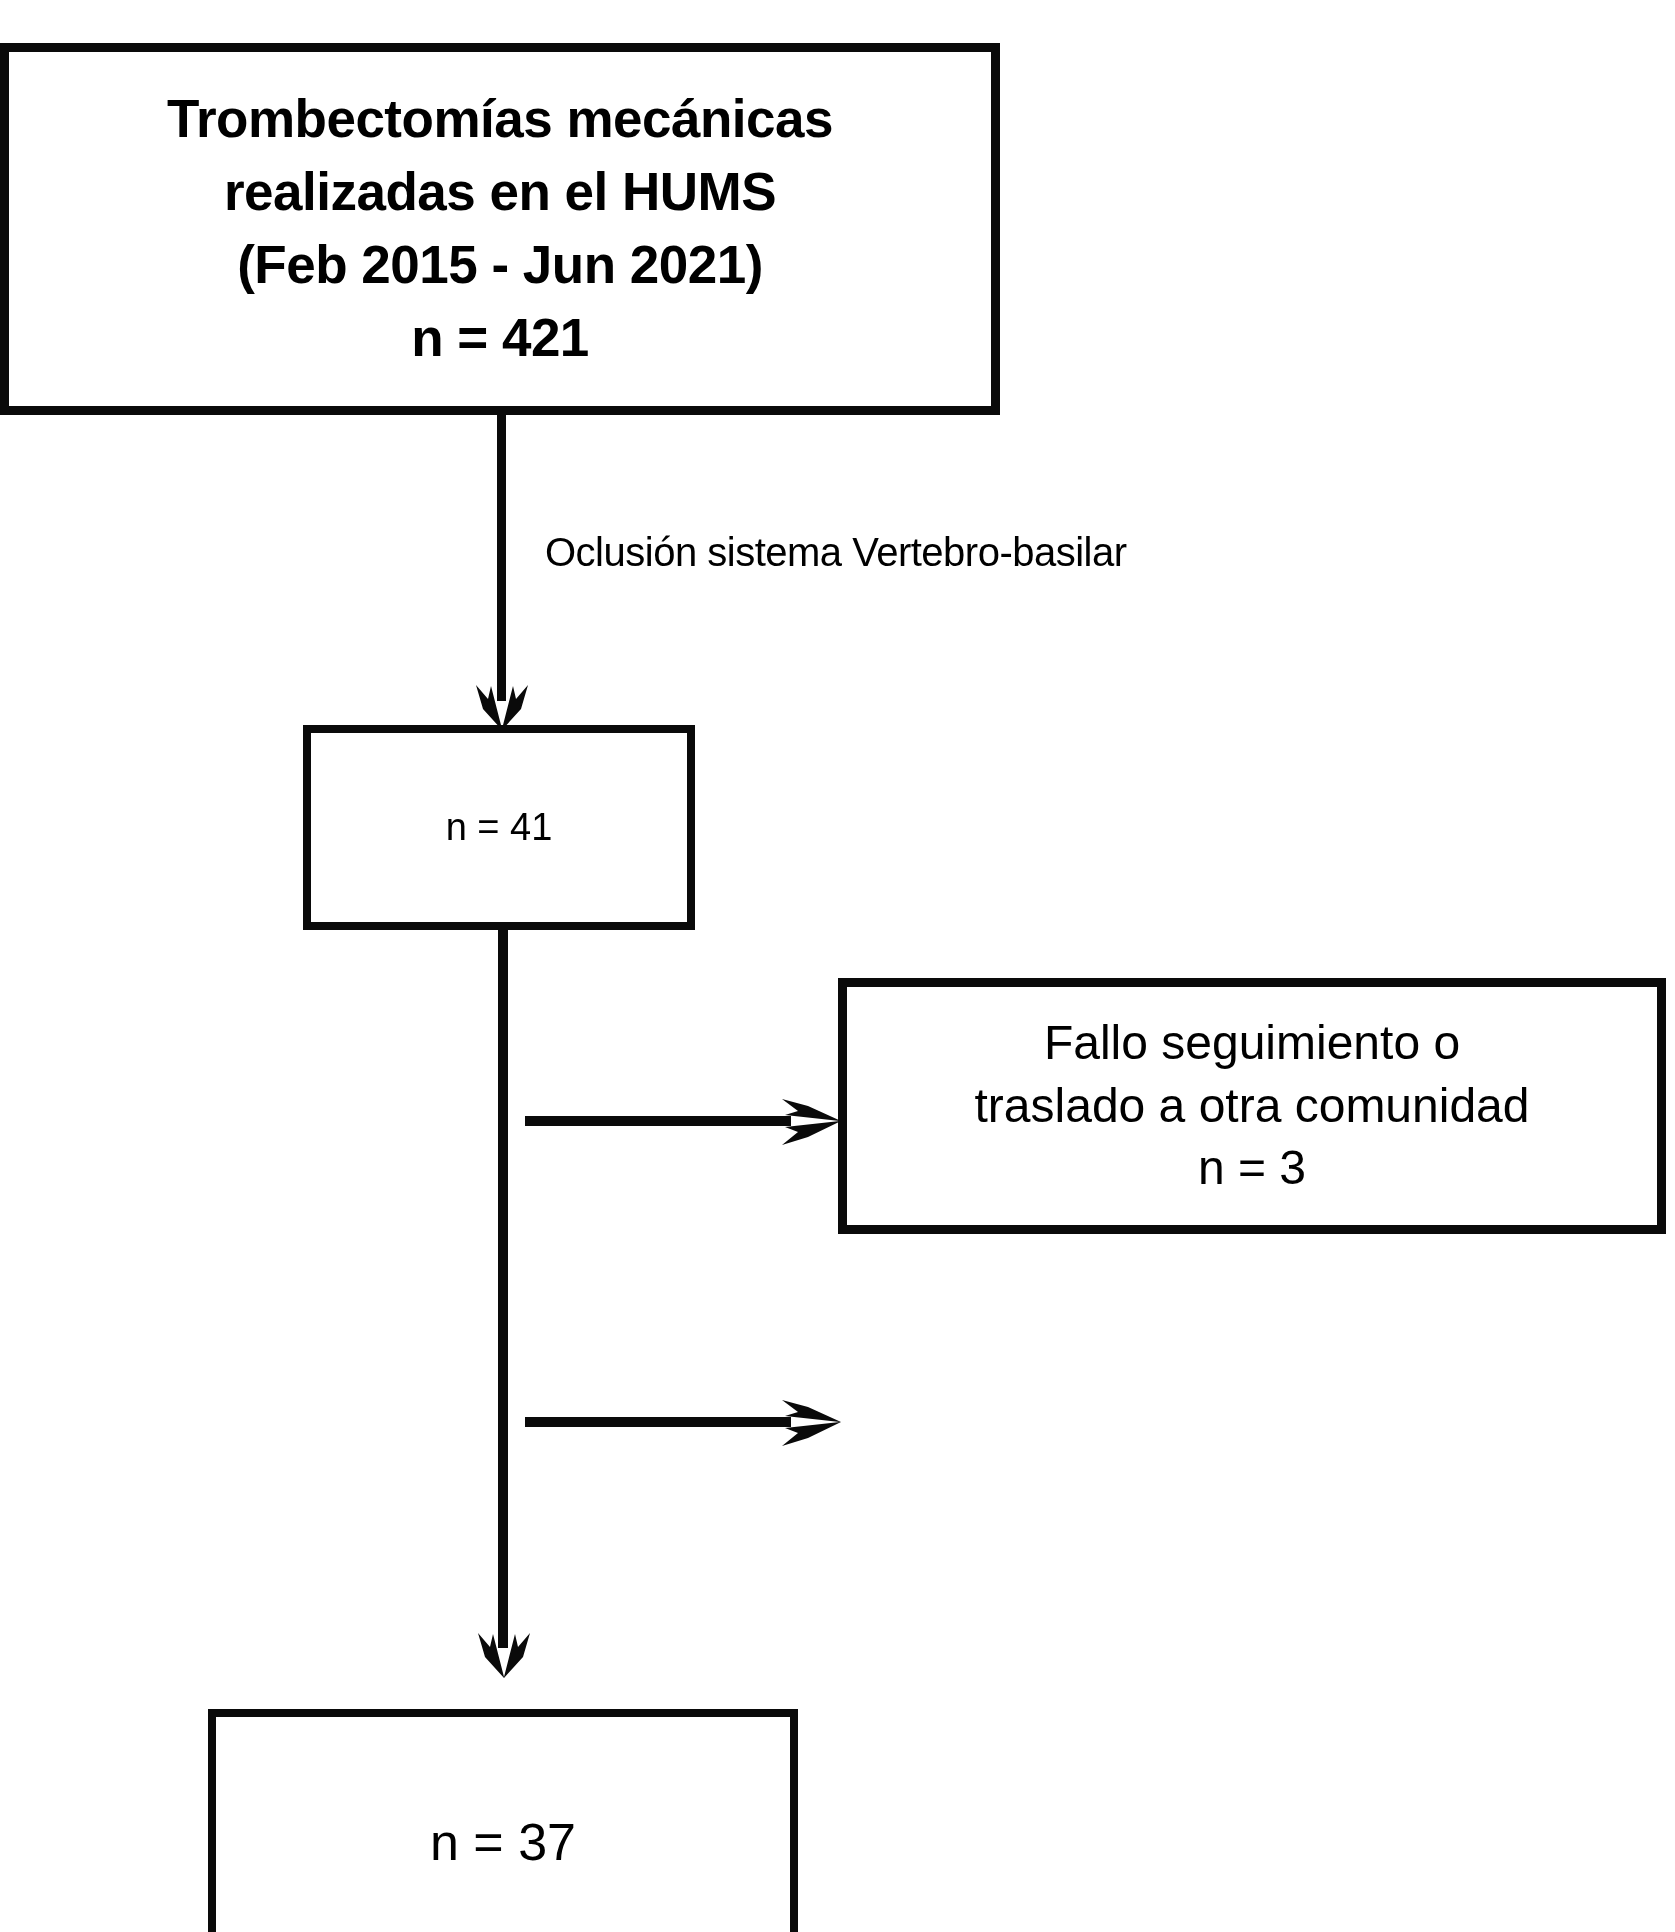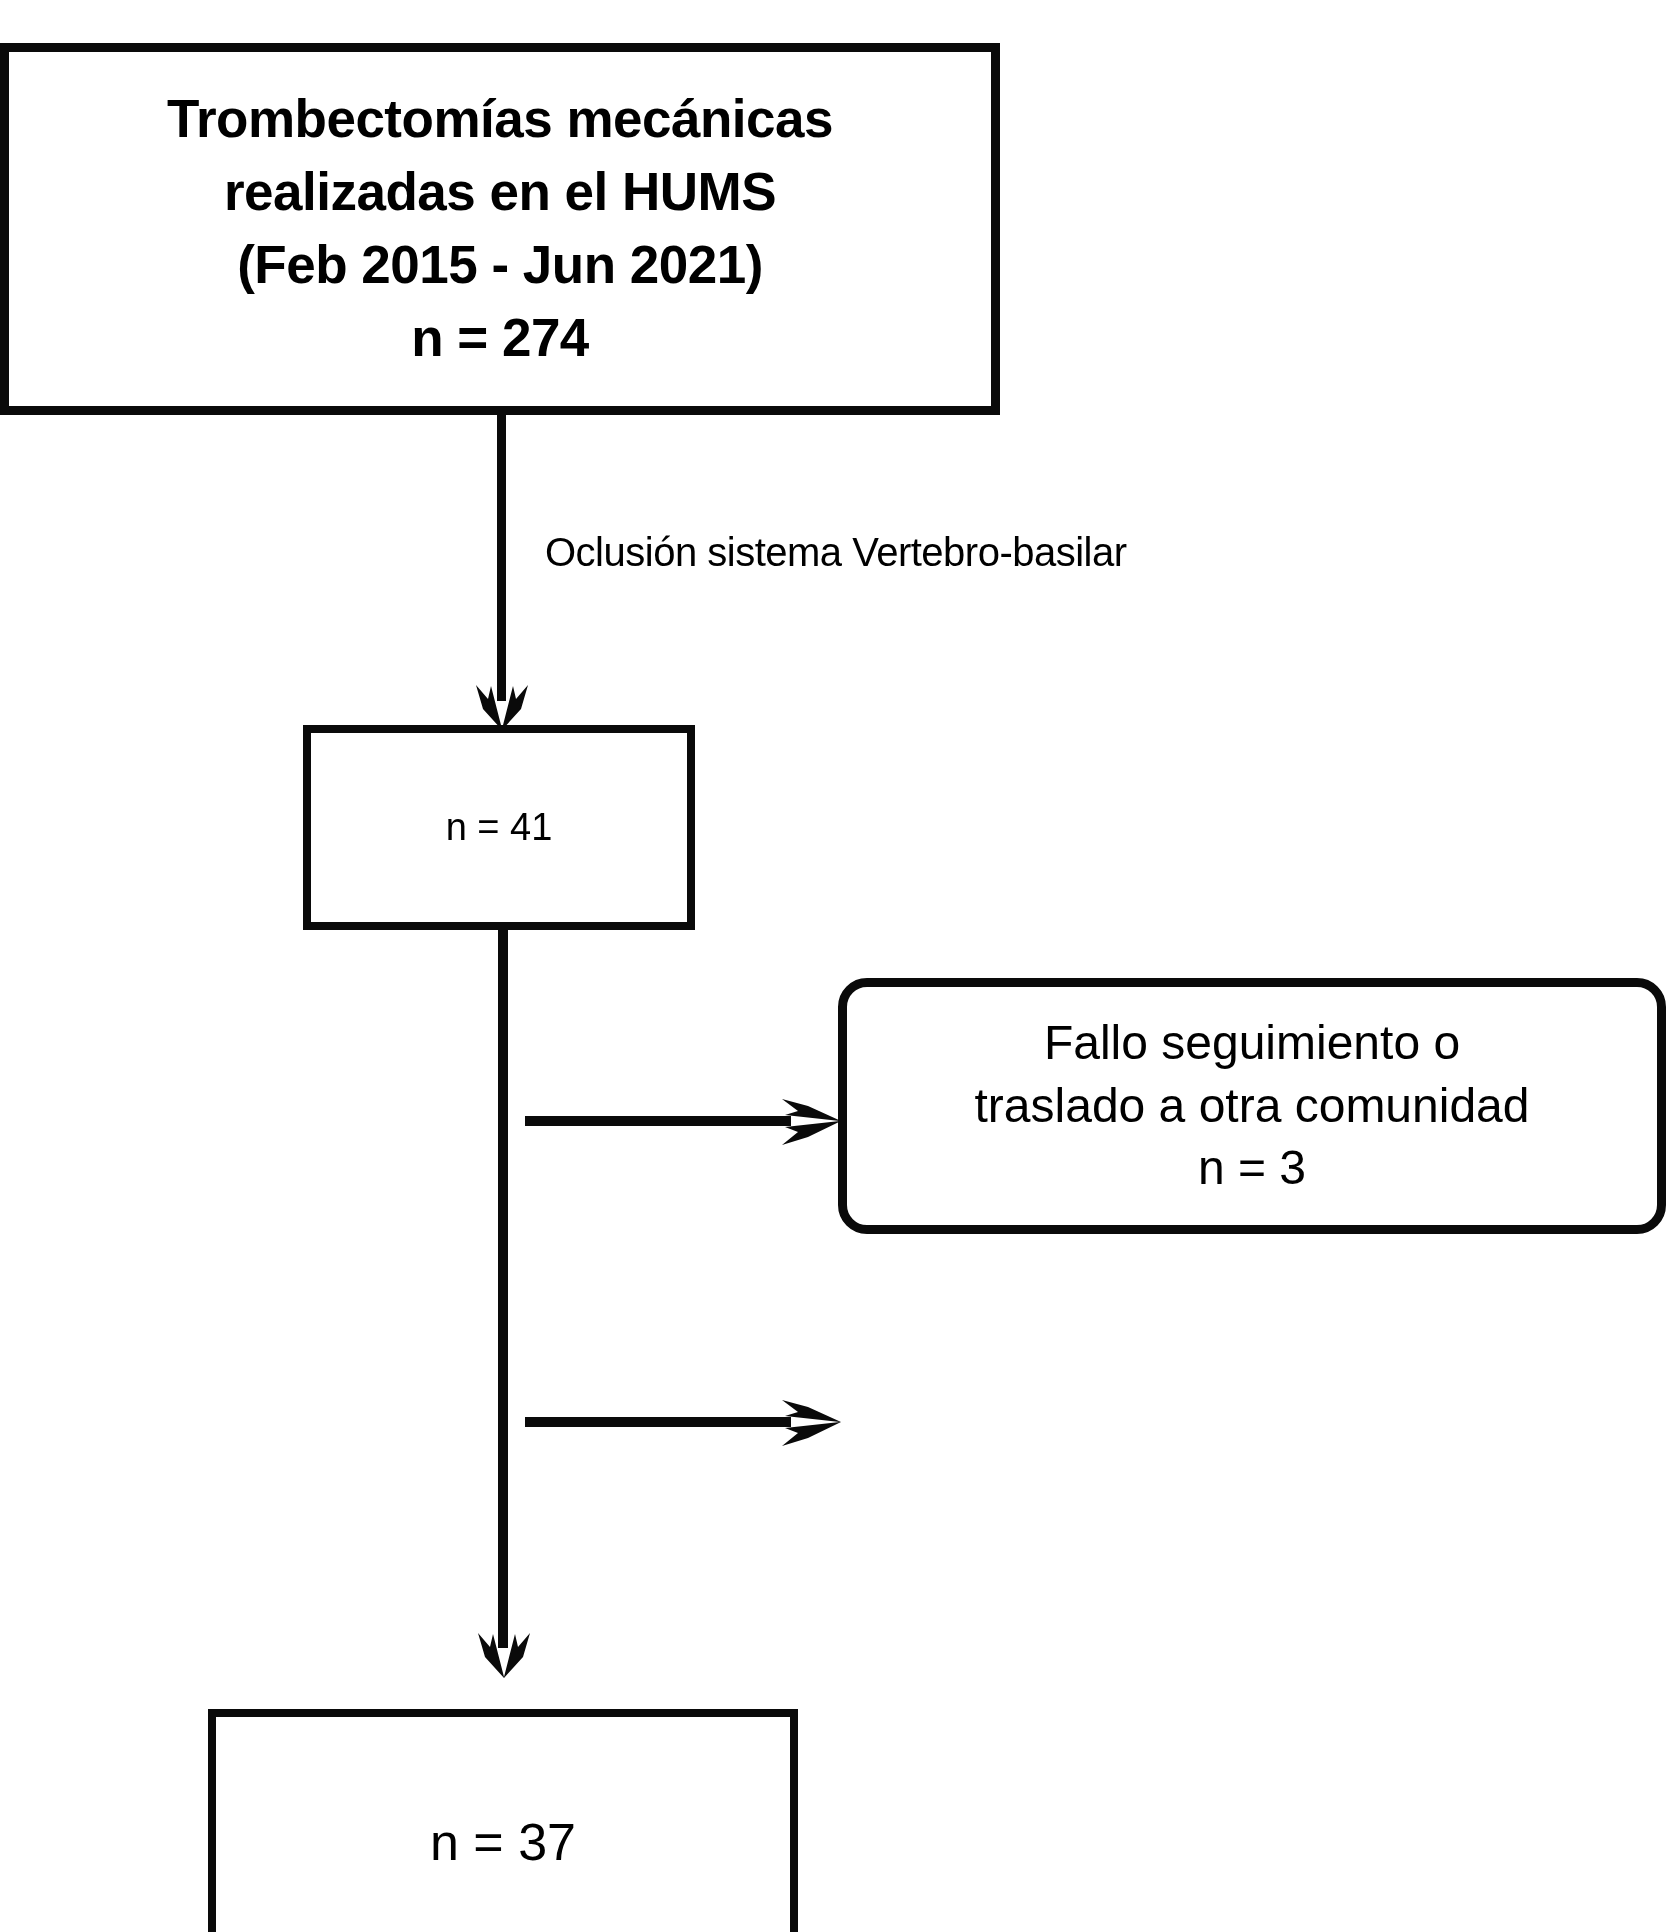--- a/index.html
+++ b/index.html
@@ -59,21 +59,20 @@
   
   .excl {
     font-size: 48px;
     border-width: 9px;
   }
   #box-excl-1 {
     left: 838px;
     top: 935px;
     width: 828px;
     height: 256px;
-    border-radius: 29px;
   }
   #box-excl-2 {
     left: 838px;
     top: 1246px;
     width: 828px;
     height: 256px;
   }
 
   
   #box-final {
@@ -112,21 +111,21 @@
 </style>
 </head>
 <body>
 
 <div id="canvas">
 
   <div class="node" id="box-source">
     <span class="line">Trombectomías mecánicas</span>
     <span class="line">realizadas en el HUMS</span>
     <span class="line">(Feb 2015 - Jun 2021)</span>
-    <span class="line">n = 274</span>
+    <span class="line">n = 421</span>
   </div>
 
   <div class="vline" style="left:497px; top:370px; width:9px; height:288px;"></div>
   <svg class="arrow-svg" style="left:468px; top:640px; width:68px; height:48px;" viewBox="0 0 68 48">
     <path d="M8 2 L20 16 L23 3 L34 46 L45 3 L48 16 L60 2 L53 26 L34 47 L15 26 Z" fill="#0a0a0a"></path>
   </svg>
 
   <div id="edge-label">Oclusión sistema Vertebro-basilar</div>
 
   <div class="node" id="box-included">

